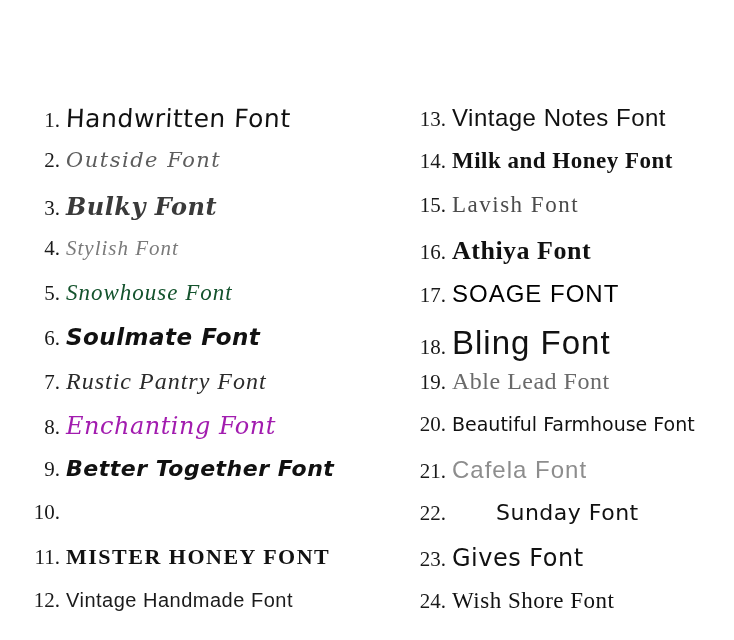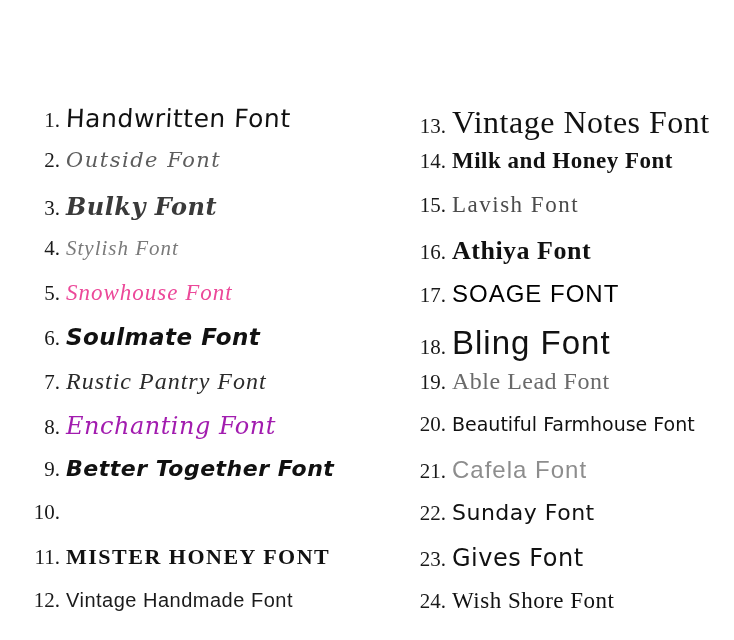--- a/index.html
+++ b/index.html
@@ -58,40 +58,40 @@
     display: inline-block;
     color: #111111;
     flex: 0 0 auto;
   }
 
   
   .r1  { font-family: "DejaVu Sans", sans-serif; font-size: 25px; letter-spacing: 0.5px; font-weight: 400; transform: skewX(-3deg); }
   .r2  { font-family: "DejaVu Serif", serif; font-size: 21px; font-style: italic; color: #5d5d5d; letter-spacing: 1.5px; }
   .r3  { font-family: "DejaVu Serif", serif; font-size: 24px; font-style: italic; font-weight: 700; color: #3a3a3a; letter-spacing: 0.5px; }
   .r4  { font-family: "Liberation Serif", serif; font-size: 21px; font-style: italic; color: #7a7a7a; letter-spacing: 1px; }
-  .r5  { font-family: "Liberation Serif", serif; font-size: 23px; font-style: italic; color: #ec4899; letter-spacing: 1px; }
+  .r5  { font-family: "Liberation Serif", serif; font-size: 23px; font-style: italic; color: #14532d; letter-spacing: 1px; }
   .r6  { font-family: "DejaVu Sans", sans-serif; font-size: 23px; font-weight: 700; font-style: italic; letter-spacing: 0.5px; }
   .r7  { font-family: "Liberation Serif", serif; font-size: 24px; font-style: italic; color: #2b2b2b; letter-spacing: 1px; }
   .r8  { font-family: "DejaVu Serif", serif; font-size: 24px; font-style: italic; color: #a21caf; letter-spacing: 0.5px; }
   .r9  { font-family: "DejaVu Sans", sans-serif; font-size: 22px; font-style: italic; font-weight: 700; letter-spacing: 0.5px; }
   .r10 { font-family: "DejaVu Serif", serif; font-size: 25px; font-style: italic; font-weight: 700; letter-spacing: 0.5px; }
   .r11 { font-family: "Liberation Serif", serif; font-size: 22px; font-weight: 700; letter-spacing: 1.5px; }
   .r12 { font-family: "Liberation Sans", sans-serif; font-size: 20px; letter-spacing: 0.5px; color: #1b1b1b; }
 
   
-  .s13 { font-family: Liberation Serif, serif; font-size: 32px; letter-spacing: 0.5px; }
+  .s13 { font-family: Liberation Sans, sans-serif; font-size: 24px; letter-spacing: 0.5px; }
   .s14 { font-family: "Liberation Serif", serif; font-size: 23px; font-weight: 700; letter-spacing: 0.5px; }
   .s15 { font-family: "Liberation Serif", serif; font-size: 23px; color: #4b4b4b; letter-spacing: 1.5px; }
   .s16 { font-family: "Liberation Serif", serif; font-size: 26px; font-weight: 700; letter-spacing: 0.5px; }
   .s17 { font-family: "Liberation Sans", sans-serif; font-size: 24px; color: #000000; letter-spacing: 1px; }
   .s18 { font-family: "Liberation Sans", sans-serif; font-size: 33px; font-weight: 300; letter-spacing: 1px; }
   .s19 { font-family: "Liberation Serif", serif; font-size: 24px; color: #6a6a6a; letter-spacing: 0.5px; }
   .s20 { font-family: "DejaVu Sans", sans-serif; font-size: 19px; letter-spacing: 0px; }
   .s21 { font-family: "Liberation Sans", sans-serif; font-size: 24px; color: #8d8d8d; letter-spacing: 1px; }
-  .s22 { font-family: "DejaVu Sans", sans-serif; font-size: 22px; letter-spacing: 0.5px; }
+  .s22 { font-family: "DejaVu Sans", sans-serif; font-size: 22px; letter-spacing: 0.5px; margin-left: 44px; }
   .s23 { font-family: "DejaVu Sans", sans-serif; font-size: 24px; letter-spacing: 0.5px; }
   .s24 { font-family: "Liberation Serif", serif; font-size: 23px; letter-spacing: 0.5px; }
 
   
   .col-left .font-row  { height: 44px; }
   .col-right .font-row { height: 44px; }
 </style>
 </head>
 <body>
 

